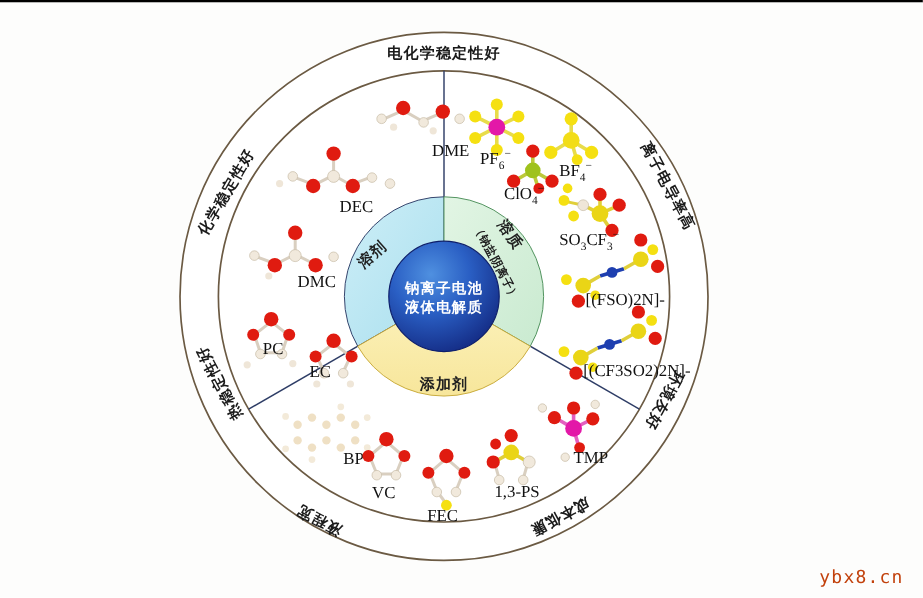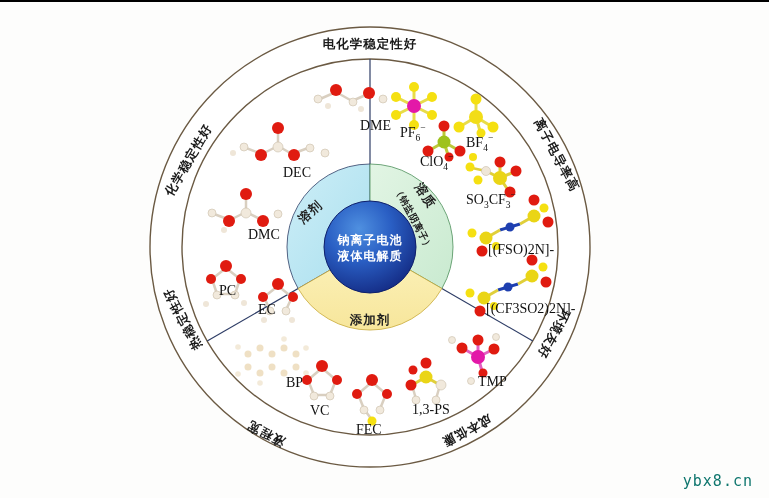--- a/index.html
+++ b/index.html
@@ -53,21 +53,21 @@
     fill:#111;
   }
   .species-label .sub{font-size:9.5px;}
   .species-label .sup{font-size:9.5px;}
 
   .watermark{
     position:absolute;
     right:16px;bottom:8px;
     font-family:"DejaVu Sans Mono", monospace;
     font-size:15px;
-    color:#0f766e;
+    color:#c2410c;
     letter-spacing:1px;
   }
 </style>
 </head>
 <body>
 
 <div id="stage">
 
   <svg id="diagram" viewBox="0 0 769 498">
     <defs>

